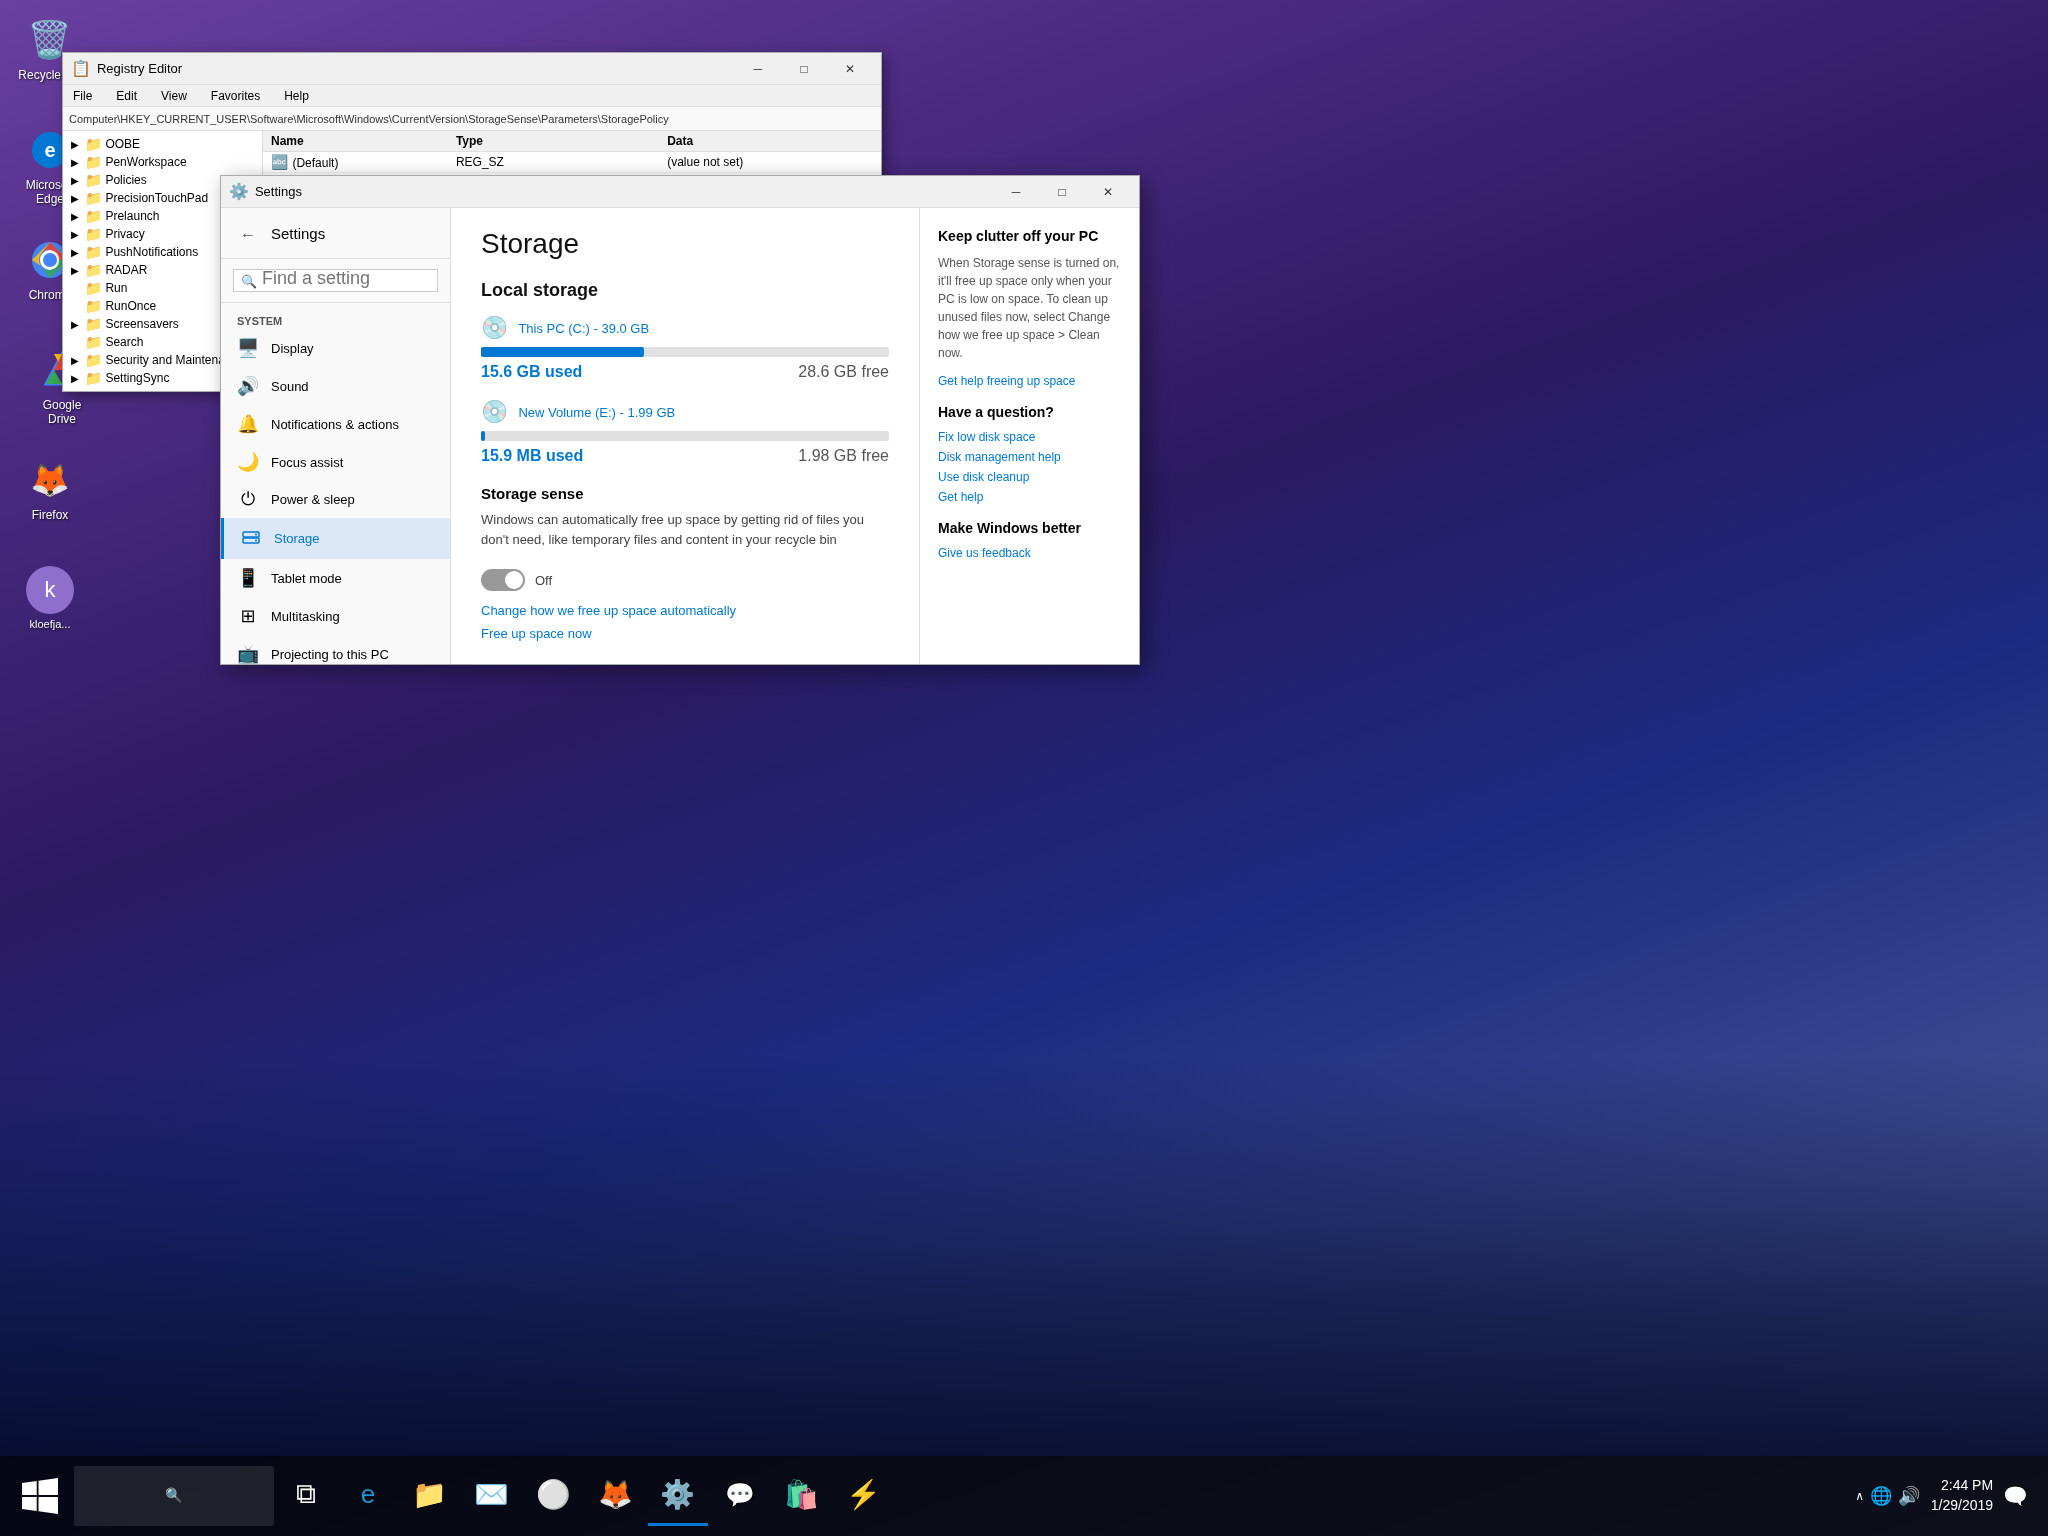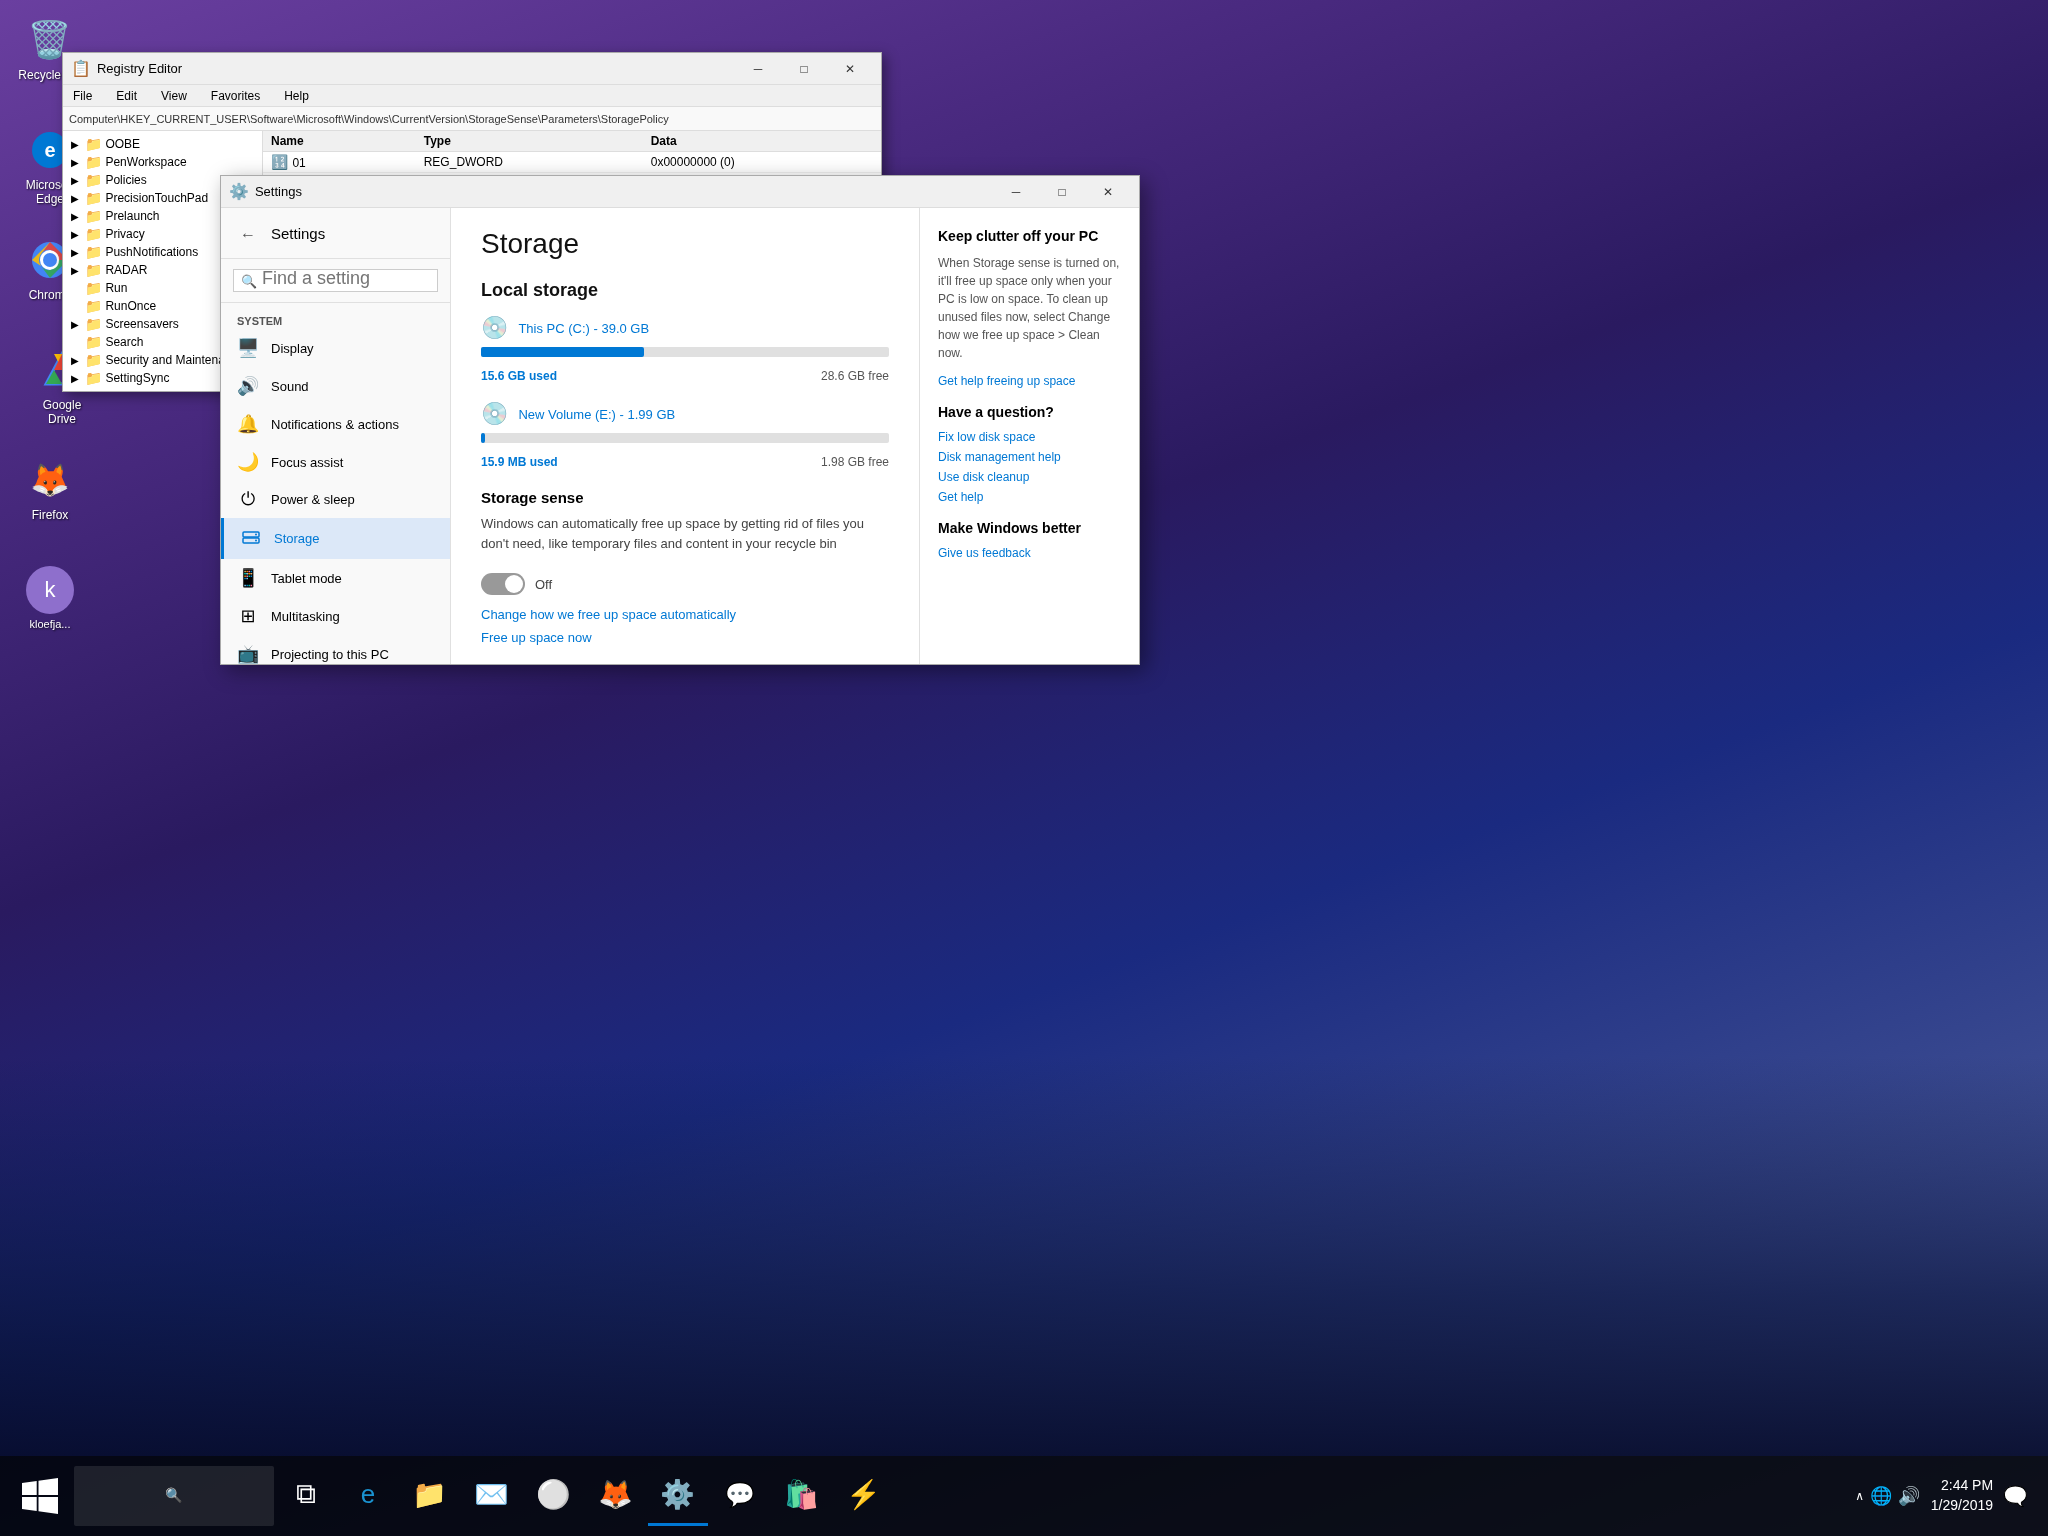--- a/index.html
+++ b/index.html
@@ -351,23 +351,22 @@
       margin: 6px 0;
     }
     .storage-bar-fill {
       height: 100%;
       background: #0078d4;
       border-radius: 2px;
     }
     .storage-stats {
       display: flex;
       justify-content: space-between;
-      font-size: 12px;
+      font-size: 16px;
       color: #555;
-      margin-top: 12px;
     }
     .storage-used { color: #0078d4; font-weight: 600; }
 
     .storage-sense-section {
       margin-top: 20px;
     }
     .storage-sense-title {
       font-size: 15px;
       font-weight: 600;
       margin-bottom: 8px;
@@ -614,20 +613,25 @@
       <div class="registry-values">
         <table class="values-table">
           <thead>
             <tr>
               <th>Name</th>
               <th>Type</th>
               <th>Data</th>
             </tr>
           </thead>
           <tbody>
+            <tr>
+              <td><span class="val-icon">🔤</span>(Default)</td>
+              <td>REG_SZ</td>
+              <td>(value not set)</td>
+            </tr>
             <tr>
               <td><span class="val-icon">🔢</span>01</td>
               <td>REG_DWORD</td>
               <td>0x00000000 (0)</td>
             </tr>
             <tr>
               <td><span class="val-icon">🔢</span>04</td>
               <td>REG_DWORD</td>
               <td>0x00000001 (1)</td>
             </tr>

